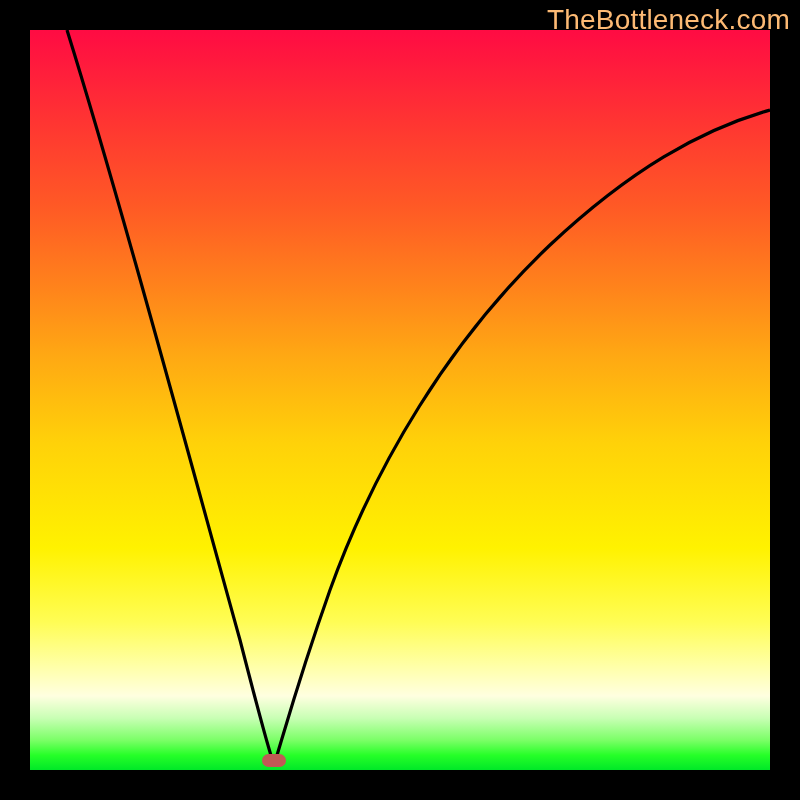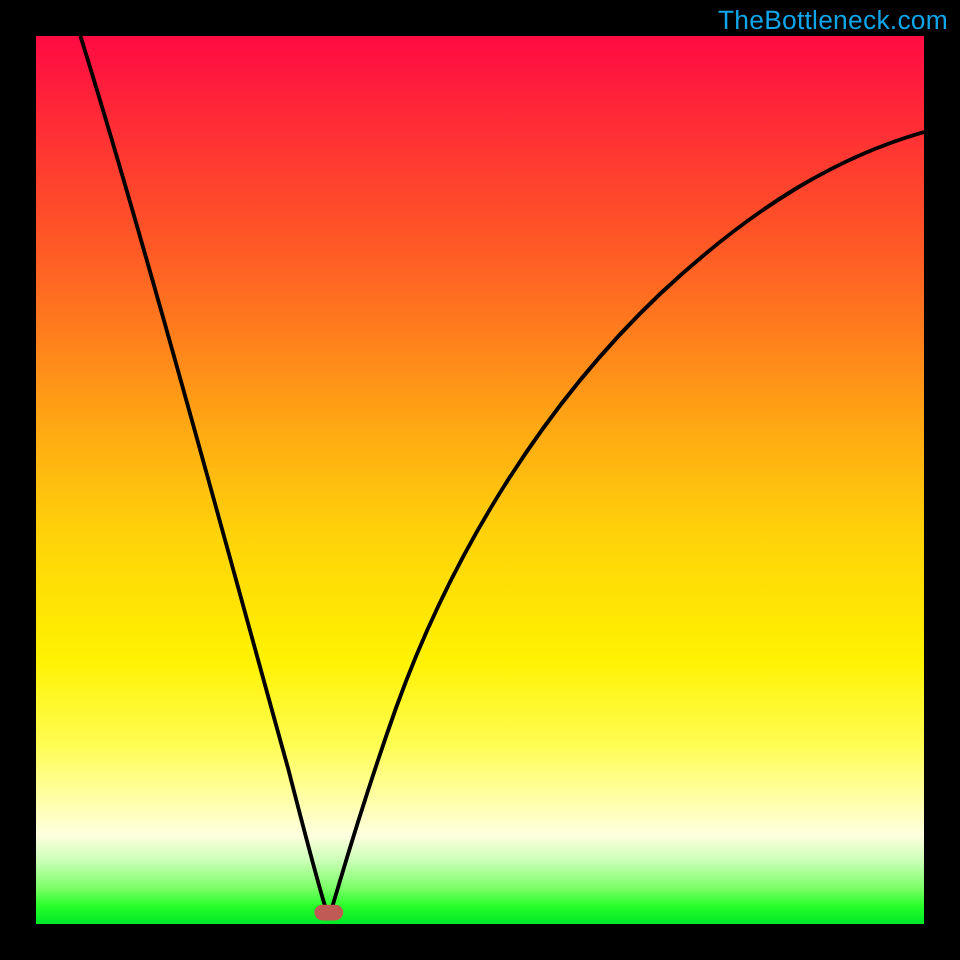--- a/index.html
+++ b/index.html
@@ -55,22 +55,22 @@
     left: 0;
     top: 0;
     width: 740px;
     height: 740px;
     pointer-events: none;
   }
   .watermark {
     position: absolute;
     top: 4px;
     right: 10px;
-    color: #0ea5e9;
-    font-size: 22px;
+    color: #fdba74;
+    font-size: 28px;
     letter-spacing: 0.2px;
     font-weight: 400;
   }
 </style>
 </head>
 <body>
 
 <div class="frame">
   <div class="plot">
 

